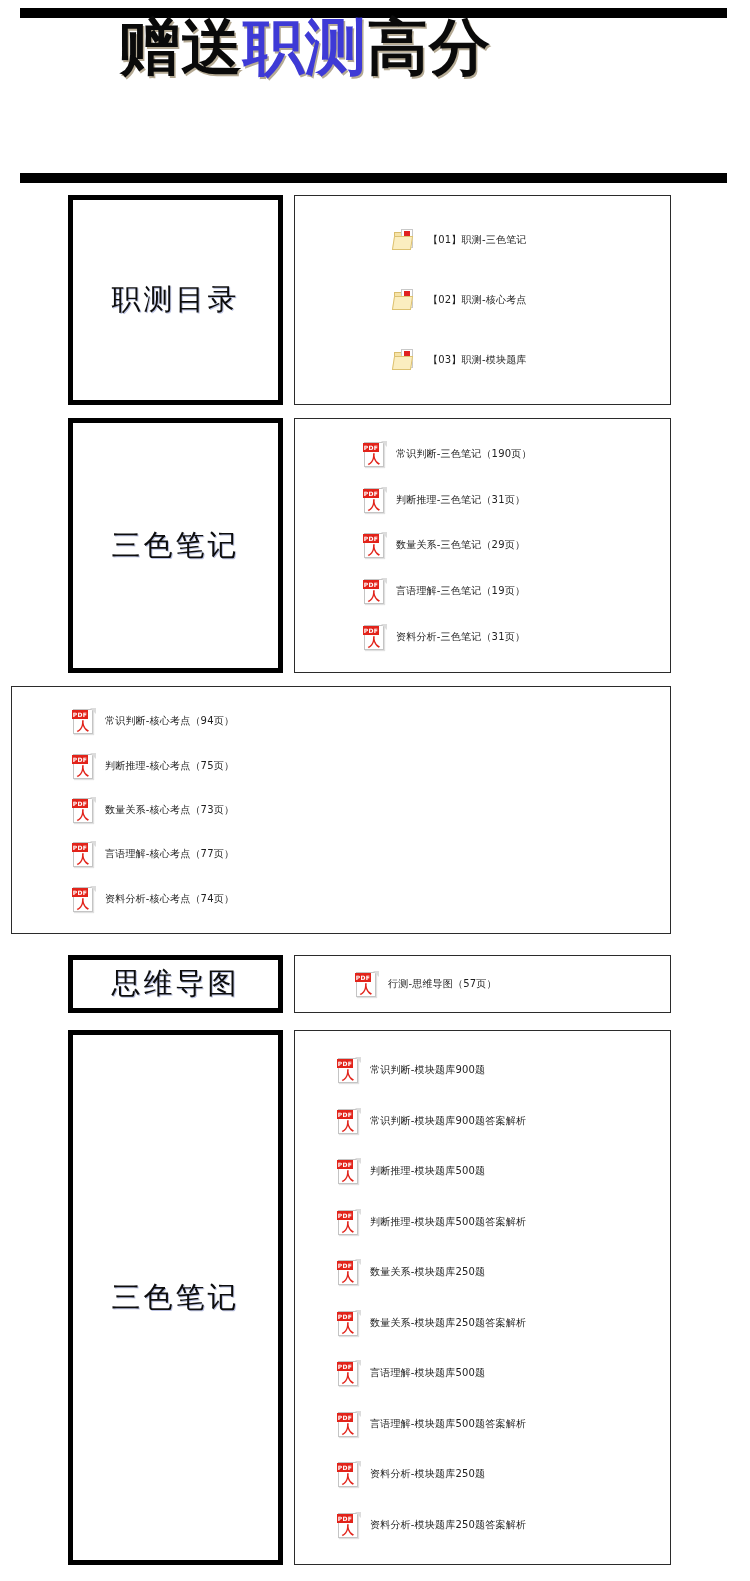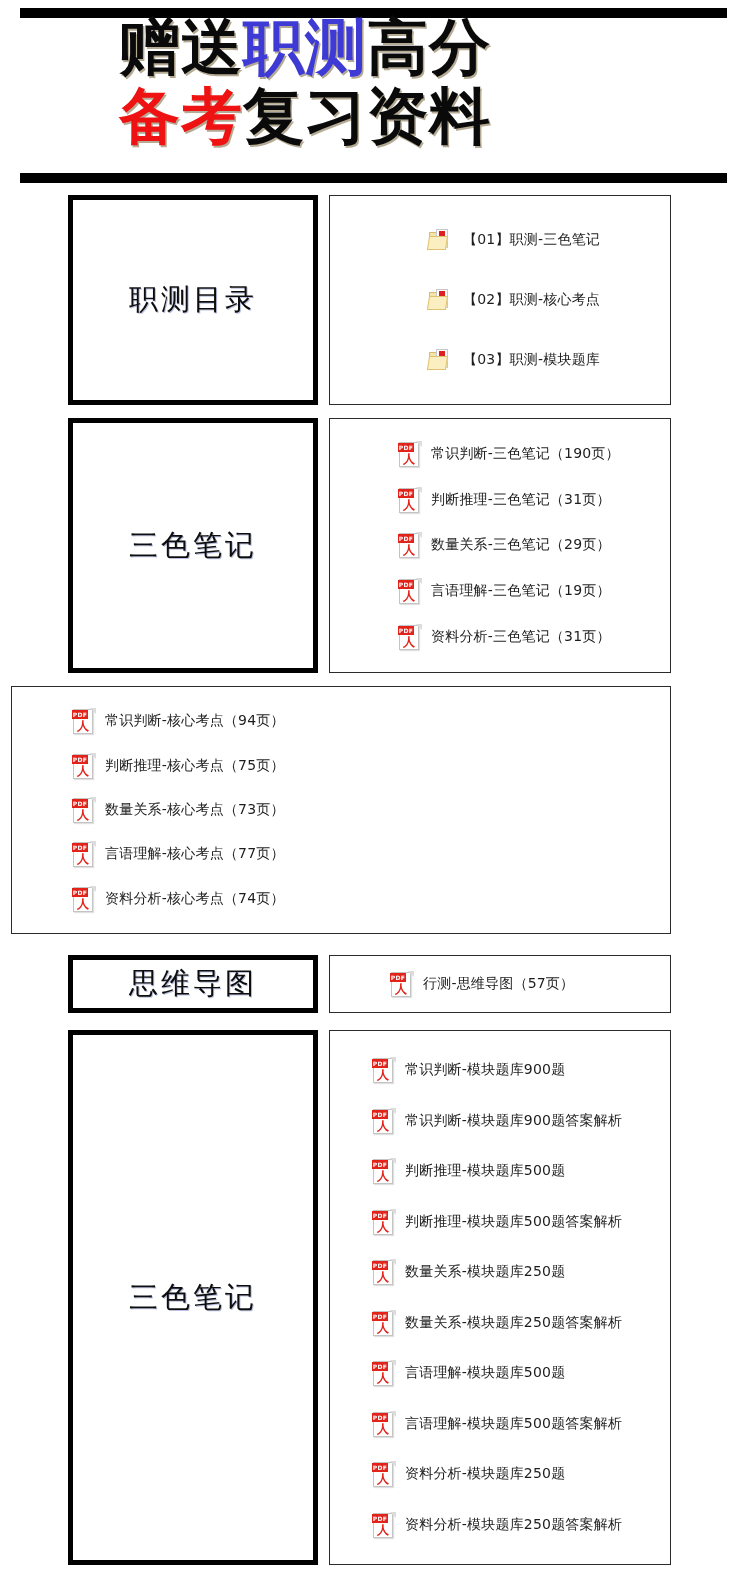--- a/index.html
+++ b/index.html
@@ -52,21 +52,21 @@
 
   
   .section {
     position: absolute;
     left: 0;
     width: 750px;
     display: flex;
     align-items: stretch;
   }
   .label-box {
-    width: 250px;
+    width: 215px;
     margin-left: 68px;
     border: 5px solid #000000;
     background: #ffffff;
     display: flex;
     align-items: center;
     justify-content: center;
     box-sizing: border-box;
   }
   .label-text {
     font-family: "DejaVu Serif", "Liberation Serif", serif;
@@ -94,21 +94,21 @@
     justify-content: space-around;
     height: 100%;
   }
   .list-item {
     display: flex;
     align-items: center;
     white-space: nowrap;
   }
   .item-label {
     font-family: "DejaVu Sans", "Liberation Sans", sans-serif;
-    font-size: 14px;
+    font-size: 10px;
     color: #1d1d1d;
     margin-left: 9px;
     letter-spacing: 0.2px;
   }
 
   
   .indent-a .list-item { padding-left: 98px; }
   .indent-b .list-item { padding-left: 68px; }
   .indent-c .list-item { padding-left: 60px; }
   .indent-d .list-item { padding-left: 42px; }
@@ -195,23 +195,20 @@
 </style>
 </head>
 <body>
 
 <div class="header">
   <div class="rule rule-top"></div>
   <div class="title-block">
     <div class="title-line">
       <span>赠送</span><span class="t-blue">职测</span><span>高分</span>
     </div>
-    <div class="title-line l2">
-      <span class="t-red">备考</span><span>复习资料</span>
-    </div>
   </div>
   <div class="rule rule-bot"></div>
 </div>
 
 <div class="section" style="top:195px; height:210px;">
   <div class="label-box">
     <span class="label-text">职测目录</span>
   </div>
   <div class="list-box indent-a">
     <div class="list-inner" style="padding:14px 0;">

